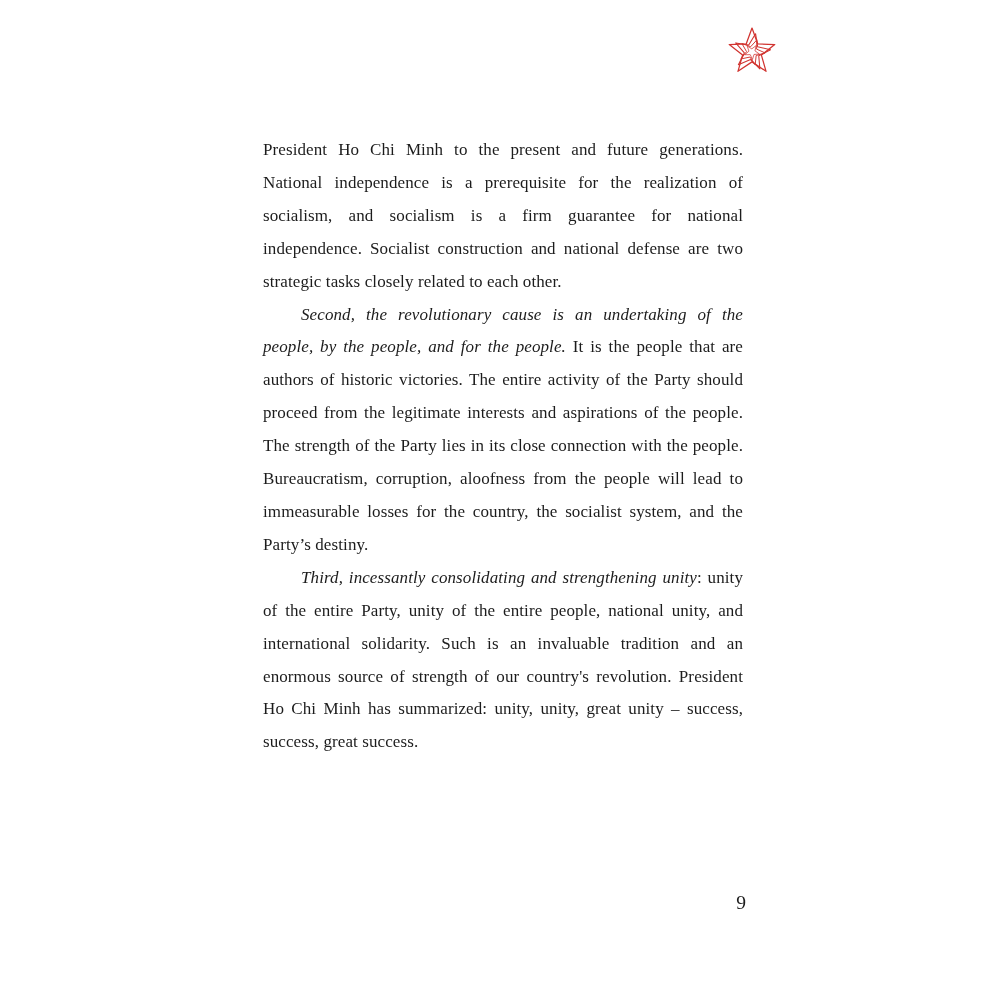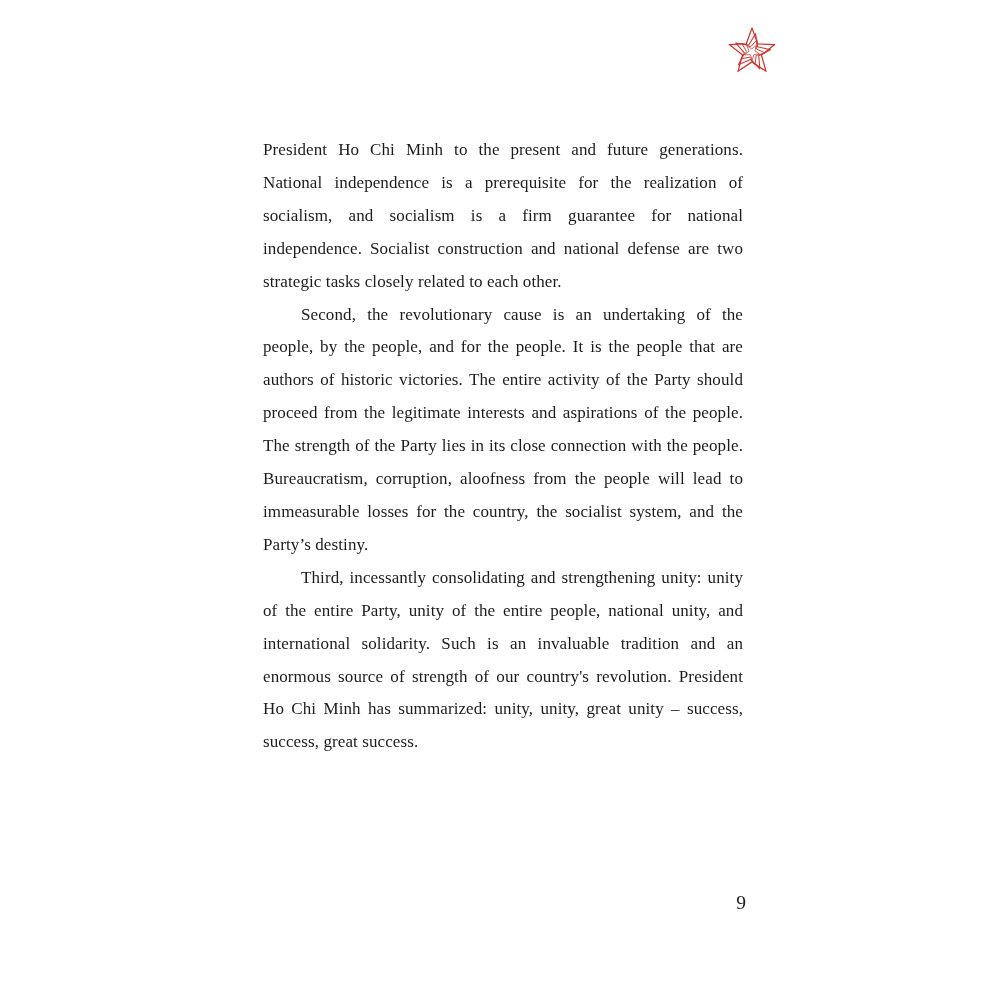--- a/index.html
+++ b/index.html
@@ -41,20 +41,21 @@
   }
   .text-block p {
     margin: 0;
     padding: 0;
     text-indent: 38px;
   }
   .text-block p.no-indent {
     text-indent: 0;
   }
   .text-block .italic {
+    font-style: italic;
   }
   .page-number {
     position: absolute;
     left: 700px;
     top: 892px;
     width: 46px;
     text-align: right;
     font-size: 19.5px;
     color: #1c1c1c;
   }

